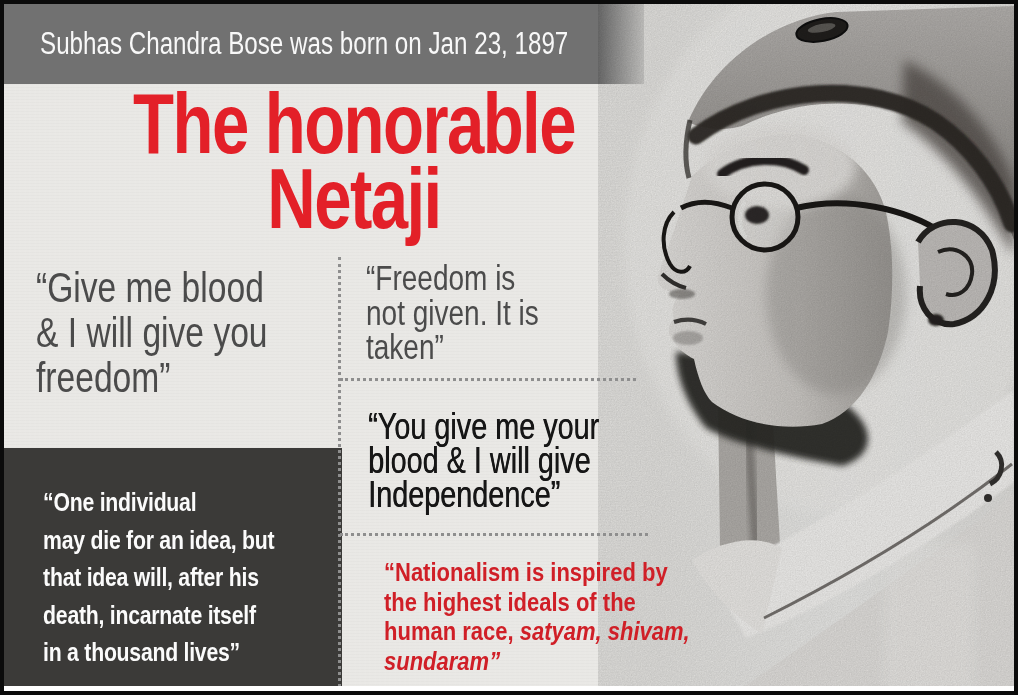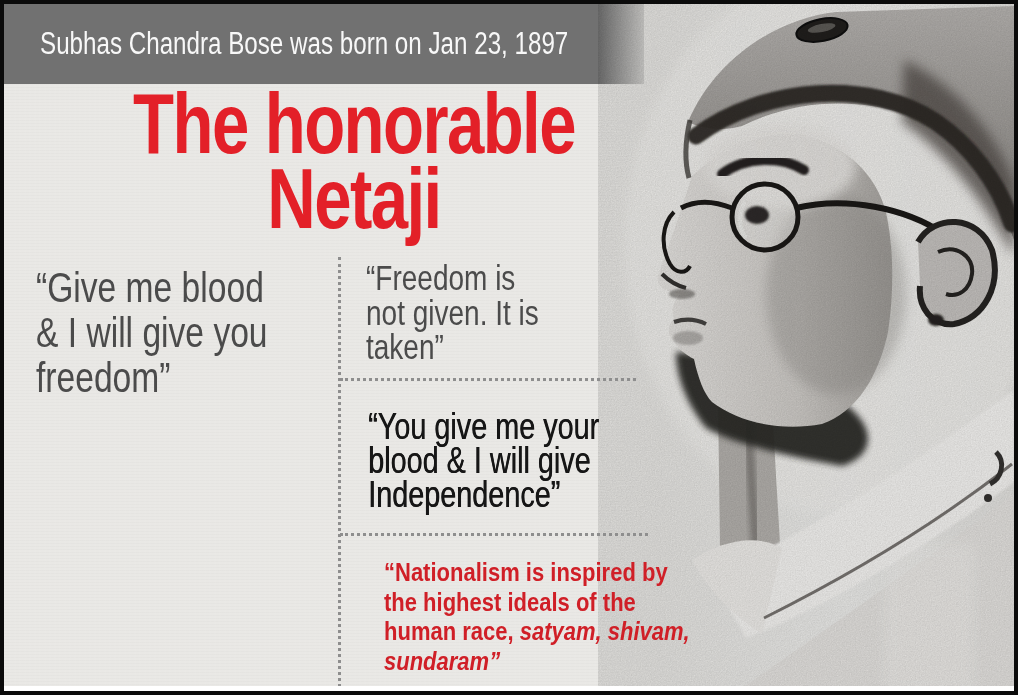--- a/index.html
+++ b/index.html
@@ -93,20 +93,27 @@
 
   <div class="q q-mid-center">“You give me your
 blood &amp; I will give
 Independence”</div>
 
   <div class="q q-red"><span>“Nationalism is inspired by
 the highest ideals of the
 human race, </span><span class="it">satyam, shivam,
 sundaram”</span></div>
 
+  <div class="dark-box">
+    <div class="dark-box-text">“One individual
+may die for an idea, but
+that idea will, after his
+death, incarnate itself
+in a thousand lives”</div>
+  </div>
 
   <svg class="photo" viewBox="0 0 430 687" role="img" aria-label="Black-and-white portrait of Netaji in left profile wearing a military side cap with a dark badge and round wire glasses, white shirt collar below">
     <defs>
       <linearGradient id="bgFade" x1="0" y1="0" x2="1" y2="0">
         <stop offset="0" stop-color="#e9e8e5" stop-opacity="0"></stop>
         <stop offset=".14" stop-color="#e7e6e3" stop-opacity="1"></stop>
         <stop offset=".6" stop-color="#ececea"></stop>
         <stop offset="1" stop-color="#e3e2df"></stop>
       </linearGradient>
       <linearGradient id="capGrad" x1="0" y1="0" x2="0" y2="1">

